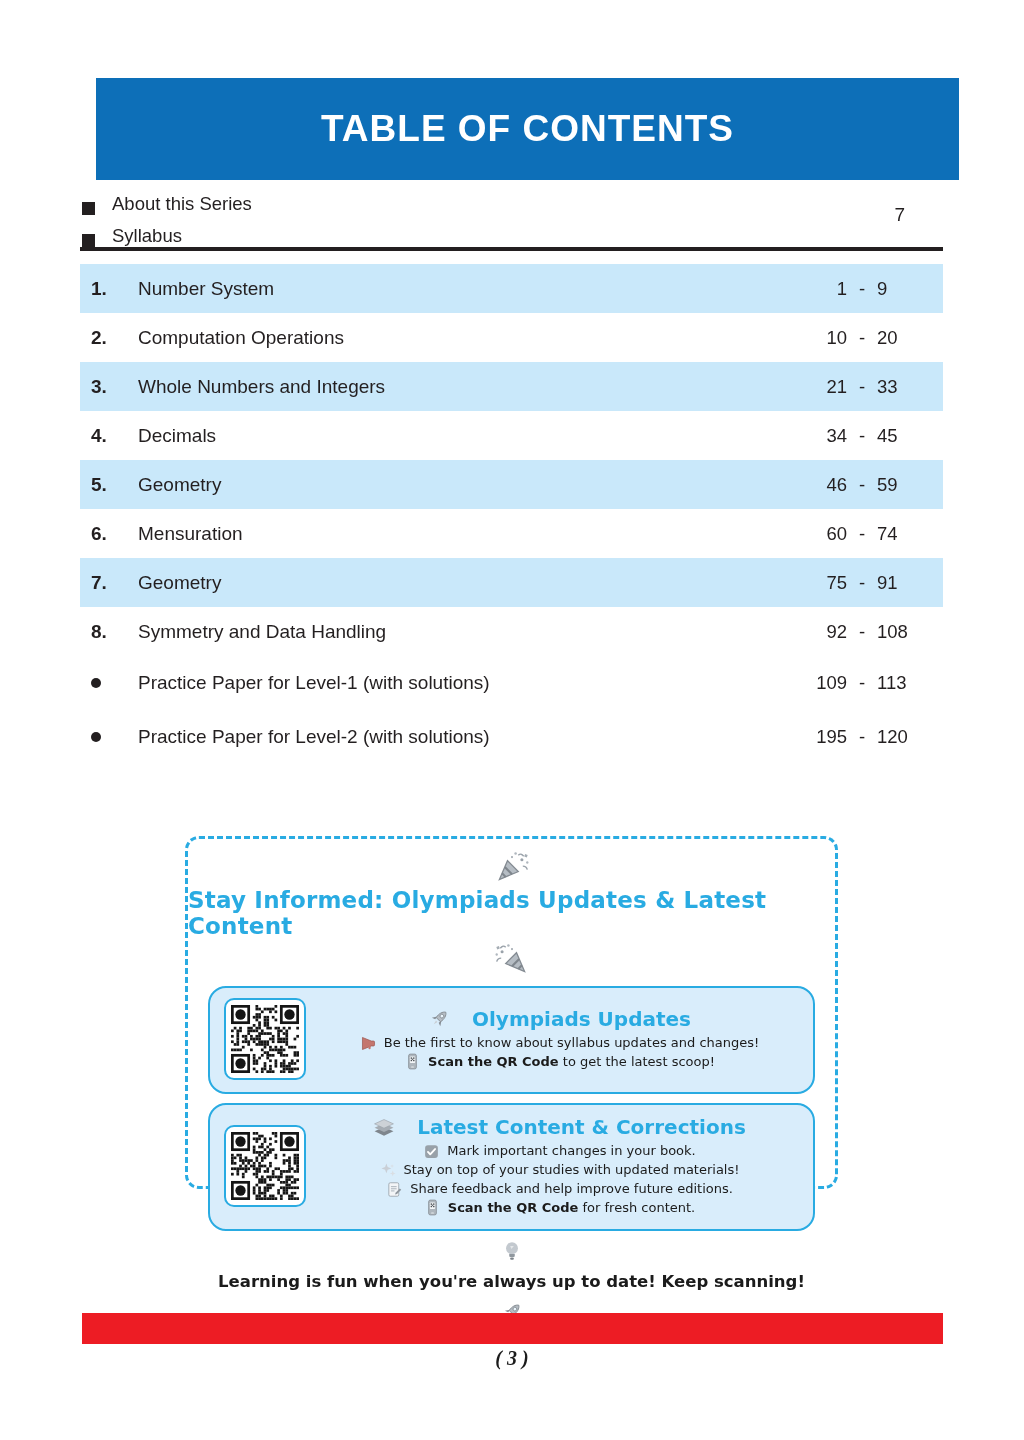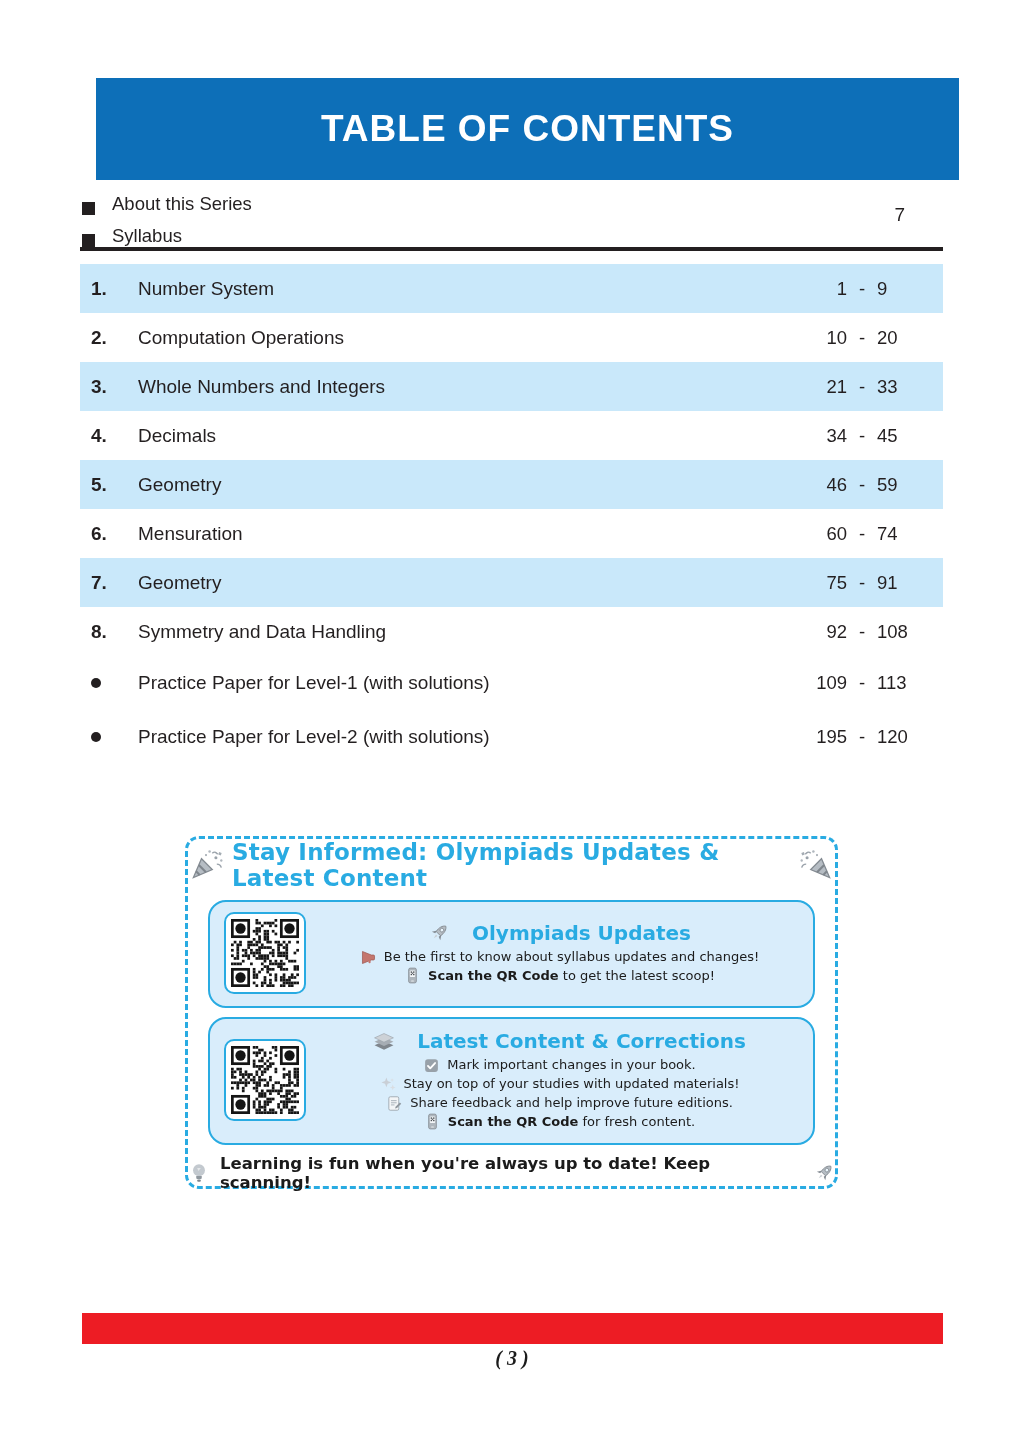--- a/index.html
+++ b/index.html
@@ -28,35 +28,35 @@
   .bullet-dot{width:10px;height:10px;border-radius:50%;background:#231f20;display:inline-block;}
   .toc-title{flex:1;}
   .toc-pages{display:flex;padding-right:16px;font-size:18.5px;}
   .pg-start{min-width:44px;text-align:right;}
   .pg-sep{width:30px;text-align:center;}
   .pg-end{min-width:50px;text-align:left;}
 
   
   .updates-box{position:absolute;left:185px;top:836px;width:653px;height:353px;box-sizing:border-box;
     border:3px dashed var(--accent,#29abe2);border-radius:14px;font-family:"DejaVu Sans",sans-serif;}
-  .ub-title-row{display:flex;align-items:center;justify-content:center;gap:8px;}
+  .ub-title-row{display:flex;align-items:center;justify-content:center;gap:2px;margin-top:10px;flex-direction:column;}
   .ub-title{font-size:23px;font-weight:800;color:var(--accent,#29abe2);letter-spacing:.2px;}
   .card{margin:9px 20px 0;background:var(--card_blue,#d9edfb);border:2.5px solid var(--accent,#29abe2);
     border-radius:18px;display:flex;align-items:center;gap:14px;padding:10px 14px 12px;}
   .qr-box{width:82px;height:82px;background:#fff;border:2.5px solid var(--accent,#29abe2);border-radius:10px;
     padding:5px;box-sizing:border-box;flex:none;}
   .qr-box svg{width:100%;height:100%;display:block;}
   .card-content{flex:1;text-align:center;}
   .card-title{display:flex;justify-content:center;align-items:center;gap:22px;font-size:20px;font-weight:800;
     color:var(--accent,#29abe2);margin-bottom:3px;}
   .card-line{font-size:13px;font-weight:500;color:#1b1b1b;line-height:1.45;display:flex;justify-content:center;
     align-items:center;gap:7px;}
   .seg-bold{font-weight:800;}
   .ub-footer{display:flex;justify-content:center;align-items:center;gap:10px;margin-top:9px;
-    font-size:16.5px;font-weight:800;color:#1b1b1b;}
+    font-size:16.5px;font-weight:800;color:#1b1b1b;flex-direction:column;}
 
   
   .icon{display:inline-flex;flex:none;}
   .icon svg{width:100%;height:100%;display:block;}
   .i36{width:36px;height:36px;}
   .i22{width:22px;height:22px;}
   .i17{width:17px;height:17px;}
   .flip{transform:scaleX(-1);}
 
   

